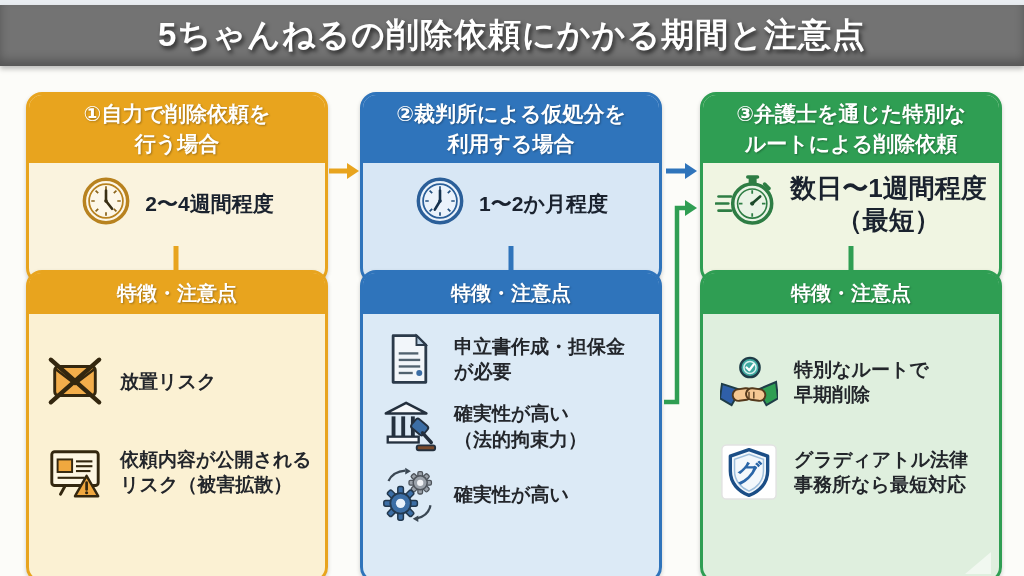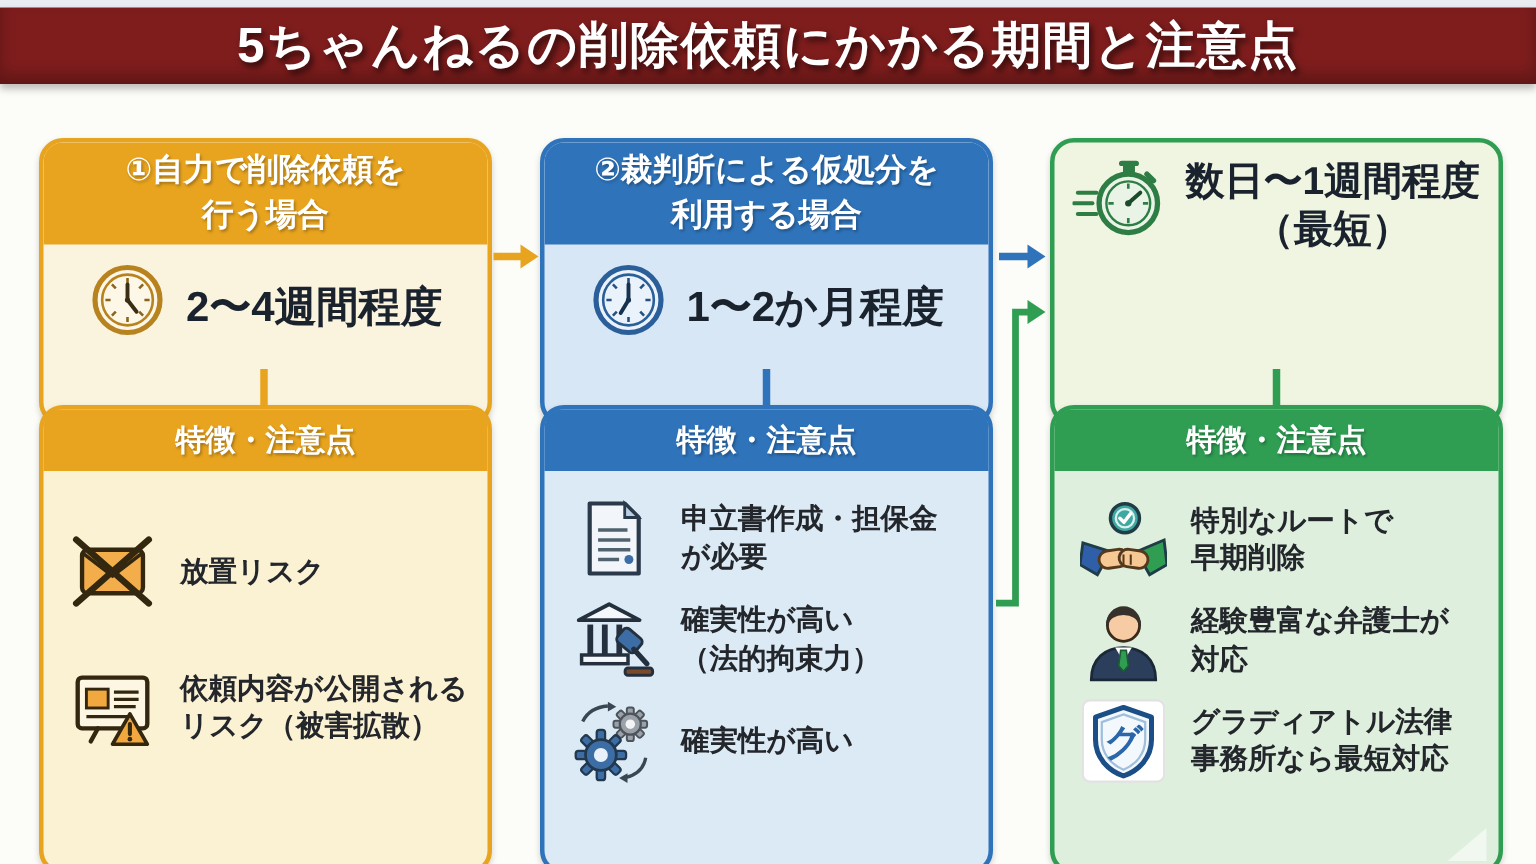--- a/index.html
+++ b/index.html
@@ -8,22 +8,22 @@
     position:relative; overflow:hidden;
     background:#fcfcf9;
     font-family:"Liberation Sans","DejaVu Sans",sans-serif;
     color:#23262b;
   }
   .pre { white-space:pre-line; }
 
   
   .top-strip { position:absolute; left:0; top:0; width:1024px; height:5px; background:#e9edf1; }
   .banner {
-    position:absolute; left:0; top:5px; width:1024px; height:51px;
-    background:#7f1d1d;
+    position:absolute; left:0; top:5px; width:1024px; height:61px;
+    background:#737373;
     box-shadow: inset 0 -6px 10px rgba(0,0,0,.25), 0 3px 5px rgba(0,0,0,.25);
     display:flex; align-items:center; justify-content:center;
   }
   .banner h1 {
     color:#ffffff; font-size:33px; font-weight:bold; letter-spacing:1px;
     text-shadow: 2px 3px 4px rgba(0,0,0,.65);
   }
 
   
   .col { position:absolute; top:92px; width:302px; }
@@ -37,21 +37,21 @@
     background:var(--tb); box-shadow:0 2px 4px rgba(0,0,0,.18);
   }
   .time-head {
     height:68px; background:var(--ac); color:#fff;
     display:flex; align-items:center; justify-content:center; text-align:center;
     font-size:21px; font-weight:bold; line-height:1.45;
     text-shadow:1px 1px 2px rgba(0,0,0,.3);
   }
   .time-body {
     height:82px; display:flex; align-items:center; justify-content:center; gap:13px;
-    font-size:28px; font-weight:bold; color:#1a222e; text-align:center; line-height:1.25;
+    font-size:21px; font-weight:bold; color:#1a222e; text-align:center; line-height:1.25;
   }
   .time-body svg { flex:0 0 auto; }
 
   .feat-card {
     position:absolute; left:0; top:178px; width:302px; height:313px;
     border:3px solid var(--ac); border-radius:16px;
     background:var(--fb); box-shadow:0 2px 4px rgba(0,0,0,.18);
   }
   .feat-head {
     background:var(--ac); color:#fff; text-align:center;
@@ -259,20 +259,22 @@
           </svg>
         </span>
         <span class="txt pre">確実性が高い</span>
       </div>
     </div>
   </div>
 </div>
 
 <div class="col col3">
   <div class="time-card">
+    <div class="time-head pre">③弁護士を通じた特別な
+ルートによる削除依頼</div>
     <div class="time-body" style="font-size:26px;">
       <span class="ic">
         <svg width="62" height="54" viewBox="0 0 70 60">
           <g stroke="#2e7d44" stroke-width="3" stroke-linecap="round">
             <line x1="4" y1="26" x2="18" y2="26"></line>
             <line x1="1" y1="34" x2="15" y2="34"></line>
             <line x1="4" y1="42" x2="18" y2="42"></line>
           </g>
           <rect x="38" y="4" width="9" height="7" fill="#2e7d44"></rect>
           <rect x="35" y="2" width="15" height="4" rx="2" fill="#2e7d44"></rect>
@@ -316,33 +318,20 @@
               <line x1="35" y1="40" x2="35" y2="47"></line>
             </g>
           </svg>
         </span>
         <span class="txt pre">特別なルートで
 早期削除</span>
       </div>
       <div class="item">
         <span class="ic">
           <svg width="56" height="56" viewBox="0 0 60 60">
-            <circle cx="30" cy="18" r="11.5" fill="#f7cba4" stroke="#3a2a1a" stroke-width="2"></circle>
-            <path d="M18.5,18 C18.5,7 41.5,7 41.5,18 C41.5,11 36.5,5.5 30,5.5 C23.5,5.5 18.5,11 18.5,18 Z" fill="#36312b" stroke="#36312b" stroke-width="2"></path>
-            <path d="M7,57 C7,42 17,34 30,34 C43,34 53,42 53,57 Z" fill="#2b3e5c" stroke="#1b2838" stroke-width="2"></path>
-            <polygon points="24,34 30,44 36,34" fill="#ffffff"></polygon>
-            <path d="M28,36 L32,36 L33.5,47 L30,51 L26.5,47 Z" fill="#2f9e53" stroke="#1c5c31" stroke-width="1.2"></path>
-          </svg>
-        </span>
-        <span class="txt pre">経験豊富な弁護士が
-対応</span>
-      </div>
-      <div class="item">
-        <span class="ic">
-          <svg width="56" height="56" viewBox="0 0 60 60">
             <rect x="1" y="1" width="58" height="58" rx="5" fill="#ffffff" stroke="#e2e2e2" stroke-width="1.5"></rect>
             <path d="M30,6 L50,13 L50,29 C50,42 41,51 30,55 C19,51 10,42 10,29 L10,13 Z" fill="#f3f8fc" stroke="#1b4e86" stroke-width="3.6" stroke-linejoin="round"></path>
             <path d="M30,11 L45.5,16.5 L45.5,29 C45.5,39.5 38.5,47 30,50.5 C21.5,47 14.5,39.5 14.5,29 L14.5,16.5 Z" fill="none" stroke="#9fbfdc" stroke-width="1.6"></path>
             <text x="30" y="40" text-anchor="middle" font-size="27" font-weight="bold" fill="#2a66a8">グ</text>
           </svg>
         </span>
         <span class="txt pre">グラディアトル法律
 事務所なら最短対応</span>
       </div>
     </div>

